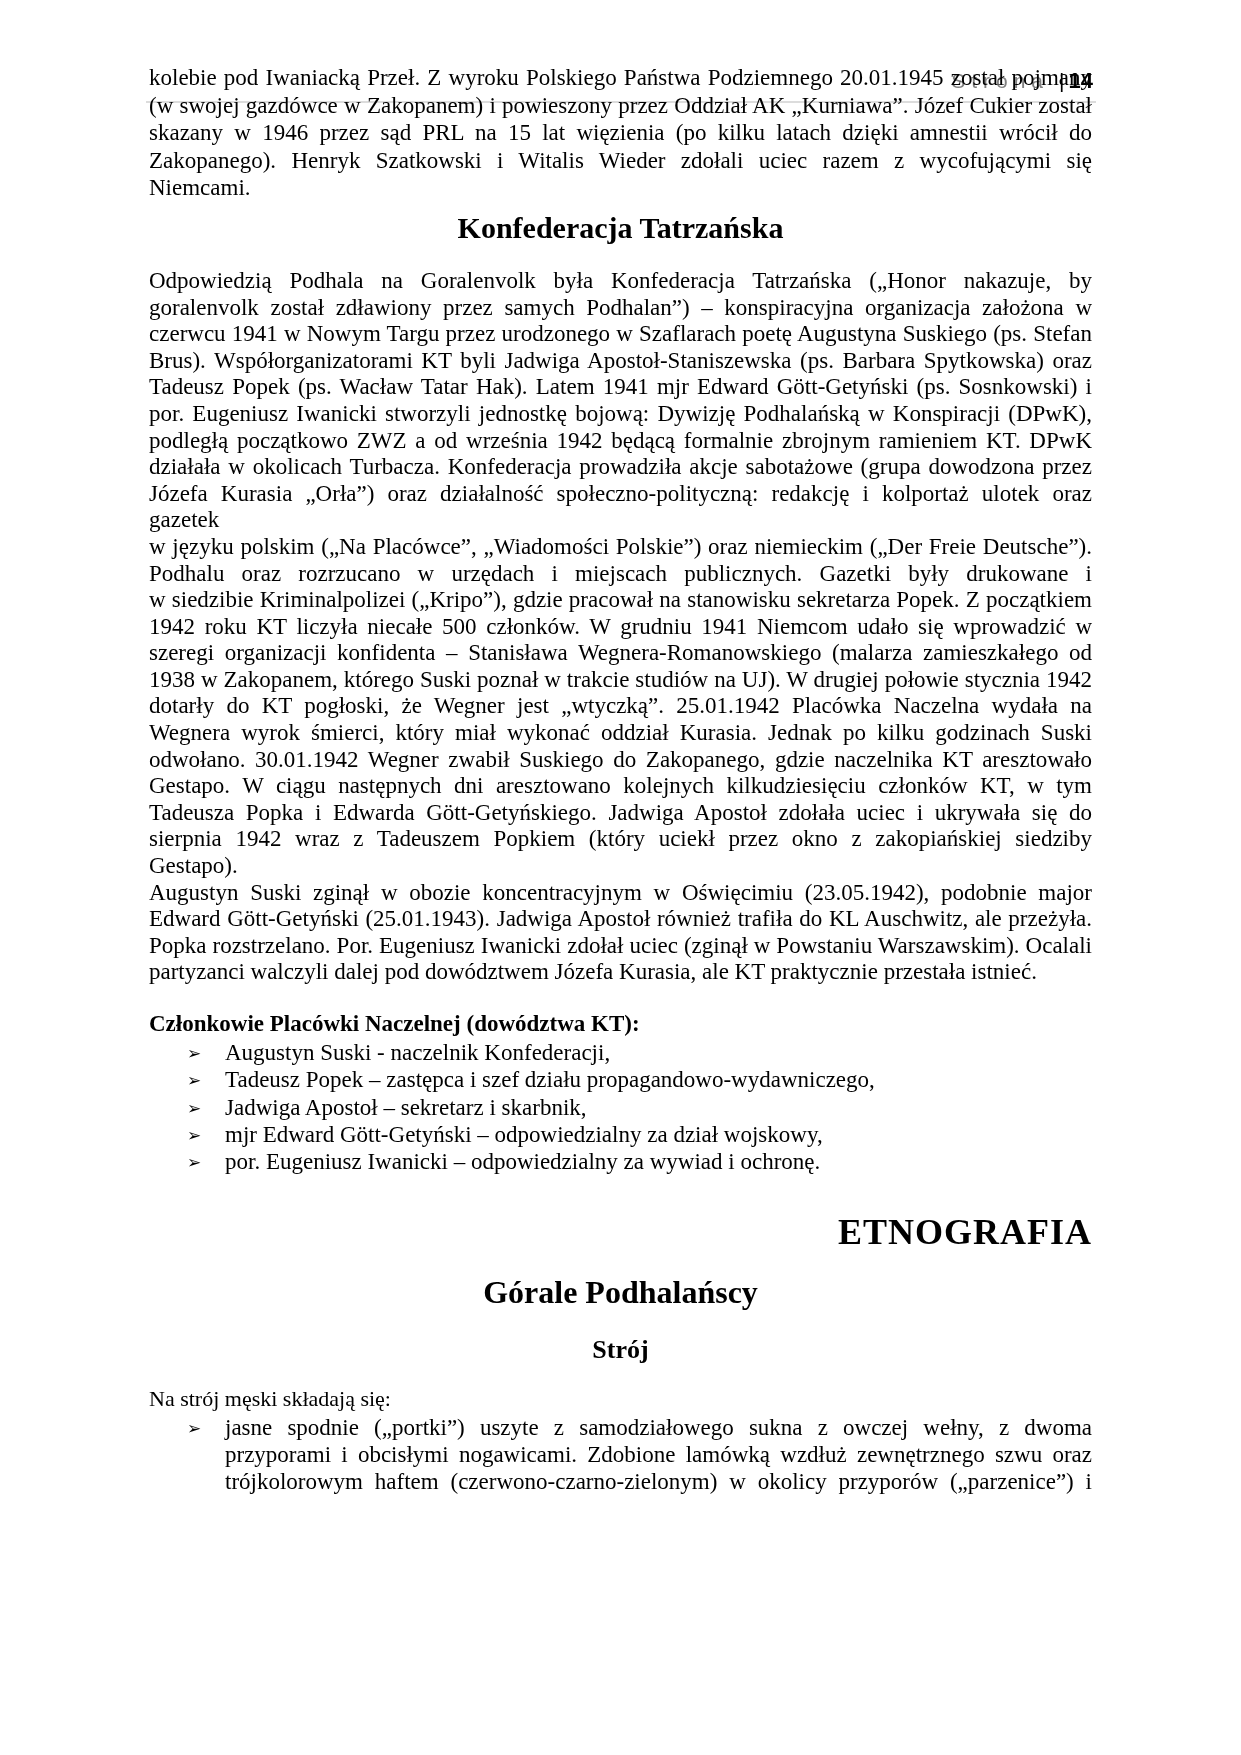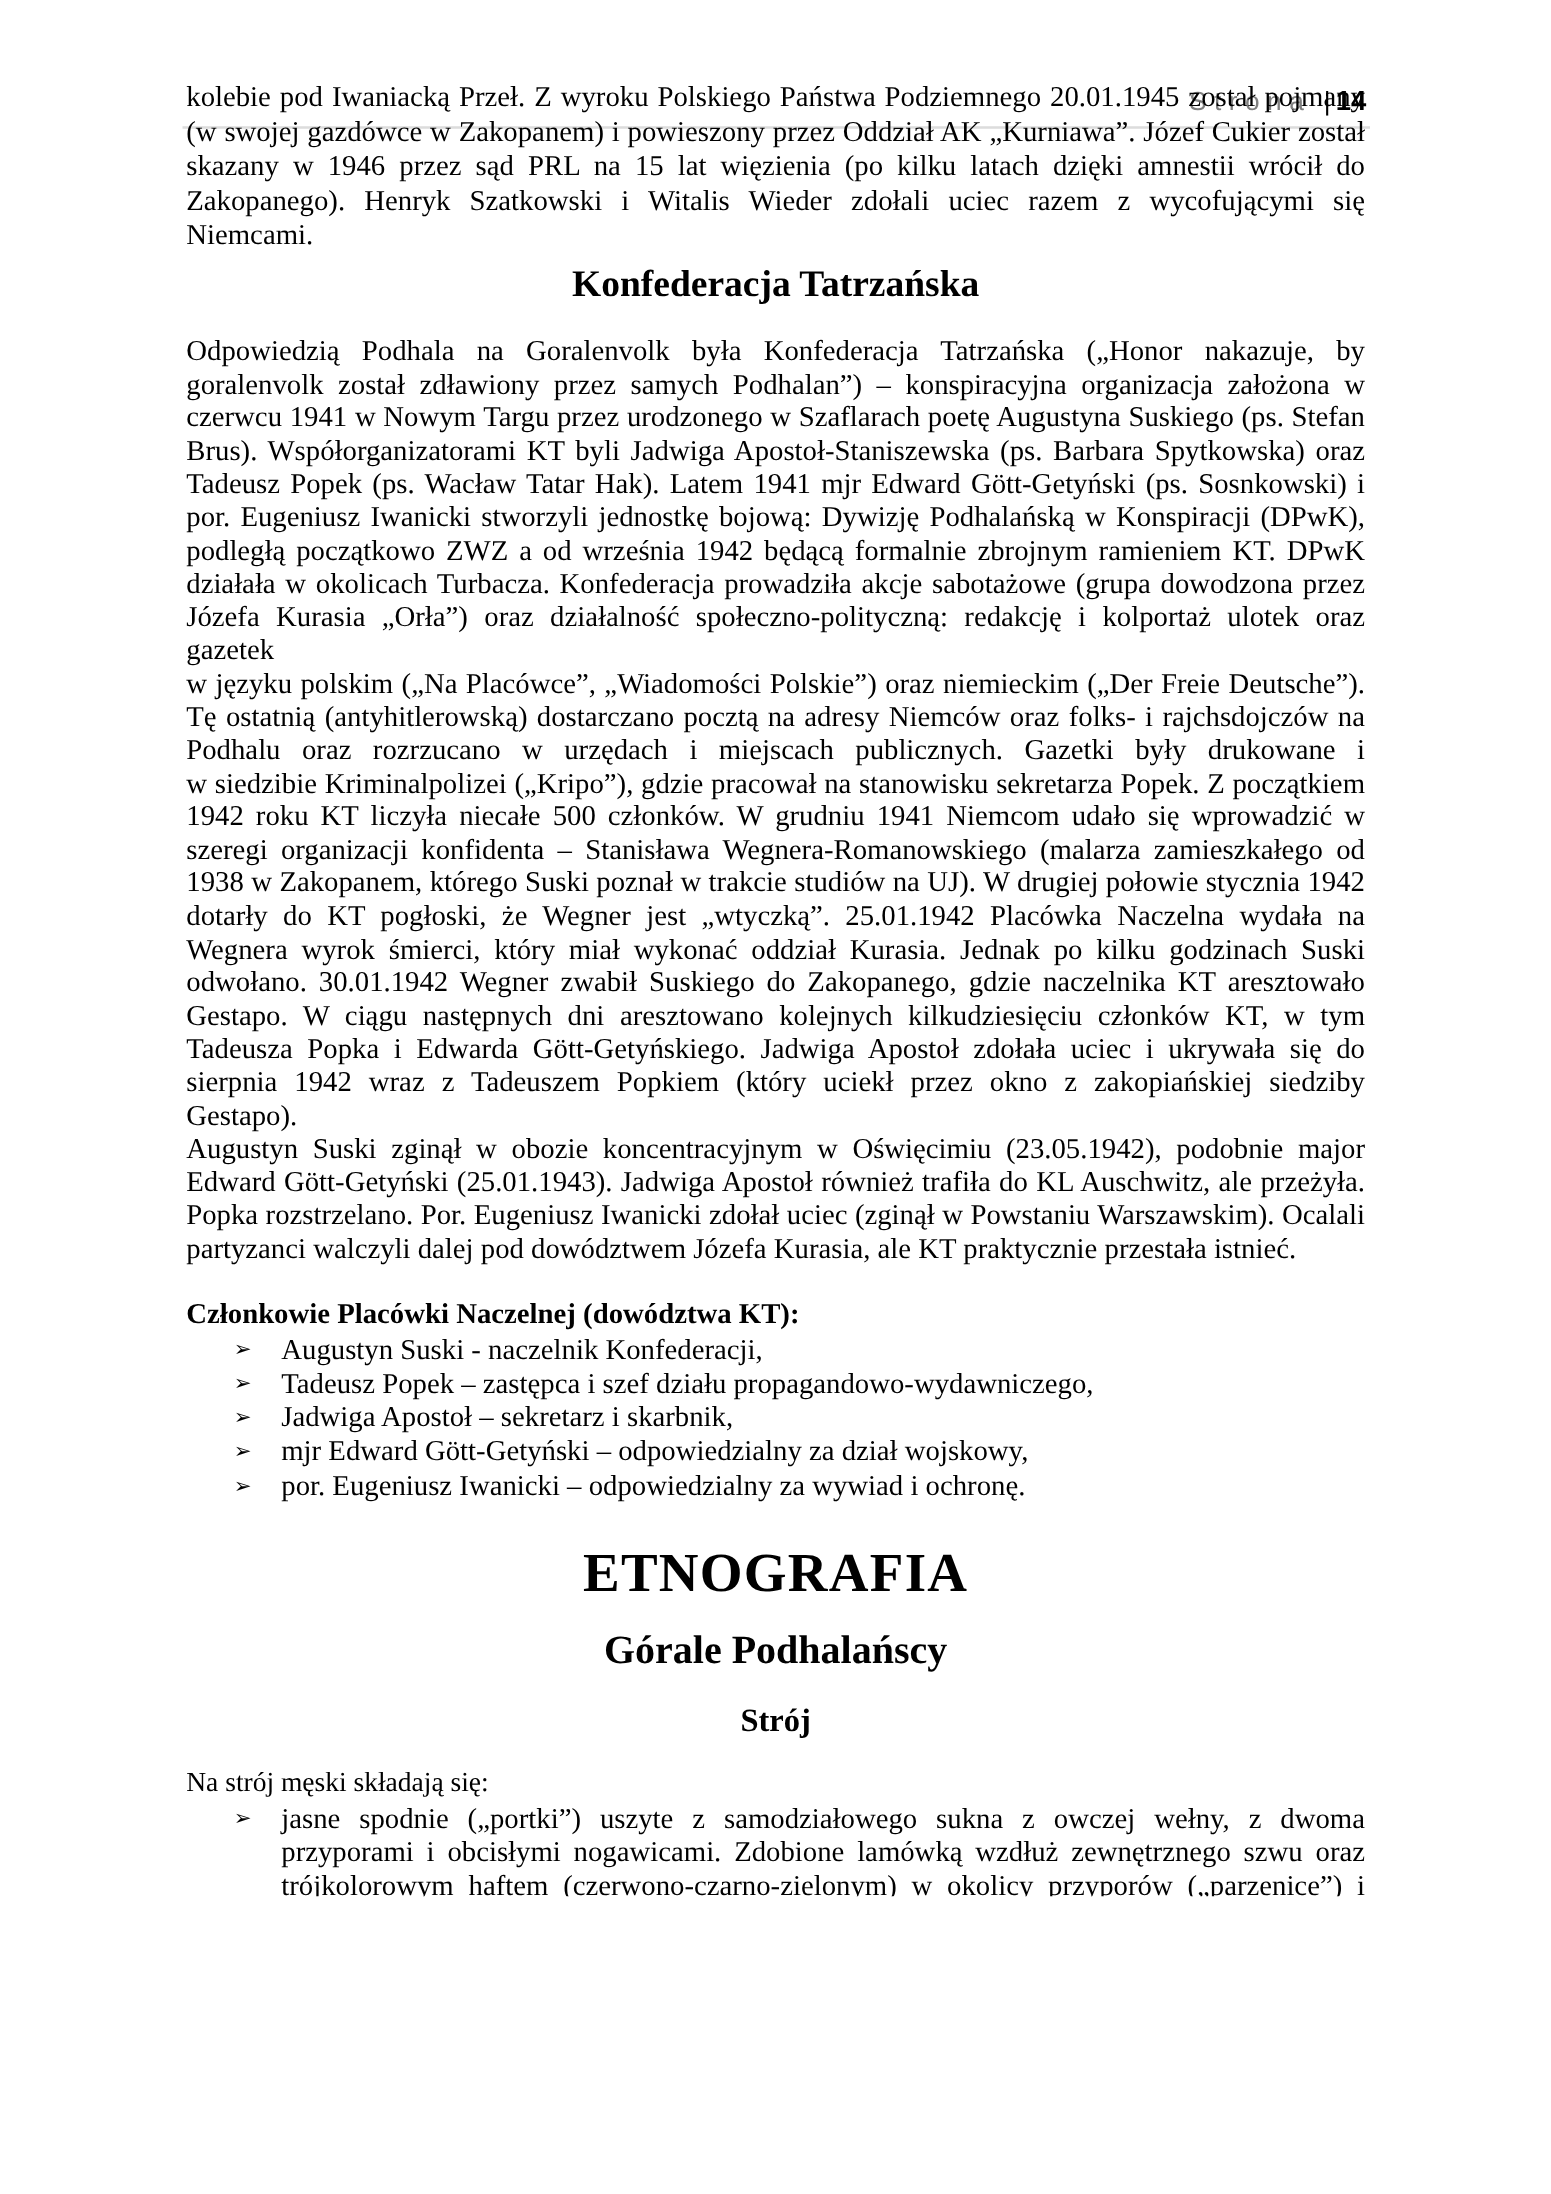--- a/index.html
+++ b/index.html
@@ -22,21 +22,21 @@
 
   .h-konf { font-size:30px; line-height:36px; font-weight:bold; text-align:center; margin:8px 0 0 0; }
   .p2 { margin-top:22px; }
 
   .members-heading { margin-top:24px; font-size:23px; line-height:27px; font-weight:bold; }
 
   .blist { list-style:none; margin:2px 0 0 0; padding:0; }
   .blist li { position:relative; padding-left:76px; font-size:23px; line-height:27.3px; }
   .bullet { position:absolute; left:38px; top:1px; font-size:17px; line-height:27px; color:#000; font-family:"DejaVu Sans", sans-serif; }
 
-  .h-etno { font-size:44px; line-height:50px; font-weight:bold; text-align:center; margin:32px 0 0 0; letter-spacing:1px; }
+  .h-etno { font-size:36px; line-height:50px; font-weight:bold; text-align:right; margin:32px 0 0 0; letter-spacing:1px; }
   .h-gorale { font-size:32px; line-height:38px; font-weight:bold; text-align:center; margin:16px 0 0 0; }
   .h-stroj { font-size:26px; line-height:30px; font-weight:bold; text-align:center; margin:24px 0 0 0; }
 
   .intro { margin-top:20px; font-size:22px; line-height:27px; }
 
   .hang { position:relative; margin-top:2px; padding-left:76px; }
   .hang .jline { line-height:27px; }
 </style>
 </head>
 <body>
@@ -64,21 +64,20 @@
       <div class="jline">Odpowiedzią Podhala na Goralenvolk była Konfederacja Tatrzańska („Honor nakazuje, by</div>
       <div class="jline">goralenvolk został zdławiony przez samych Podhalan”) – konspiracyjna organizacja założona w</div>
       <div class="jline">czerwcu 1941 w Nowym Targu przez urodzonego w Szaflarach poetę Augustyna Suskiego (ps. Stefan</div>
       <div class="jline">Brus). Współorganizatorami KT byli Jadwiga Apostoł-Staniszewska (ps. Barbara Spytkowska) oraz</div>
       <div class="jline">Tadeusz Popek (ps. Wacław Tatar Hak). Latem 1941 mjr Edward Gött-Getyński (ps. Sosnkowski) i</div>
       <div class="jline">por. Eugeniusz Iwanicki stworzyli jednostkę bojową: Dywizję Podhalańską w Konspiracji (DPwK),</div>
       <div class="jline">podległą początkowo ZWZ a od września 1942 będącą formalnie zbrojnym ramieniem KT. DPwK</div>
       <div class="jline">działała w okolicach Turbacza. Konfederacja prowadziła akcje sabotażowe (grupa dowodzona przez</div>
       <div class="jline">Józefa Kurasia „Orła”) oraz działalność społeczno-polityczną: redakcję i kolportaż ulotek oraz gazetek</div>
       <div class="jline">w języku polskim („Na Placówce”, „Wiadomości Polskie”) oraz niemieckim („Der Freie Deutsche”).</div>
-      <div class="jline">Tę ostatnią (antyhitlerowską) dostarczano pocztą na adresy Niemców oraz folks- i rajchsdojczów na</div>
       <div class="jline">Podhalu oraz rozrzucano w urzędach i miejscach publicznych. Gazetki były drukowane i</div>
       <div class="jline">w siedzibie Kriminalpolizei („Kripo”), gdzie pracował na stanowisku sekretarza Popek. Z początkiem</div>
       <div class="jline">1942 roku KT liczyła niecałe 500 członków. W grudniu 1941 Niemcom udało się wprowadzić w</div>
       <div class="jline">szeregi organizacji konfidenta – Stanisława Wegnera-Romanowskiego (malarza zamieszkałego od</div>
       <div class="jline">1938 w Zakopanem, którego Suski poznał w trakcie studiów na UJ). W drugiej połowie stycznia 1942</div>
       <div class="jline">dotarły do KT pogłoski, że Wegner jest „wtyczką”. 25.01.1942 Placówka Naczelna wydała na</div>
       <div class="jline">Wegnera wyrok śmierci, który miał wykonać oddział Kurasia. Jednak po kilku godzinach Suski</div>
       <div class="jline">odwołano. 30.01.1942 Wegner zwabił Suskiego do Zakopanego, gdzie naczelnika KT aresztowało</div>
       <div class="jline">Gestapo. W ciągu następnych dni aresztowano kolejnych kilkudziesięciu członków KT, w tym</div>
       <div class="jline">Tadeusza Popka i Edwarda Gött-Getyńskiego. Jadwiga Apostoł zdołała uciec i ukrywała się do</div>

